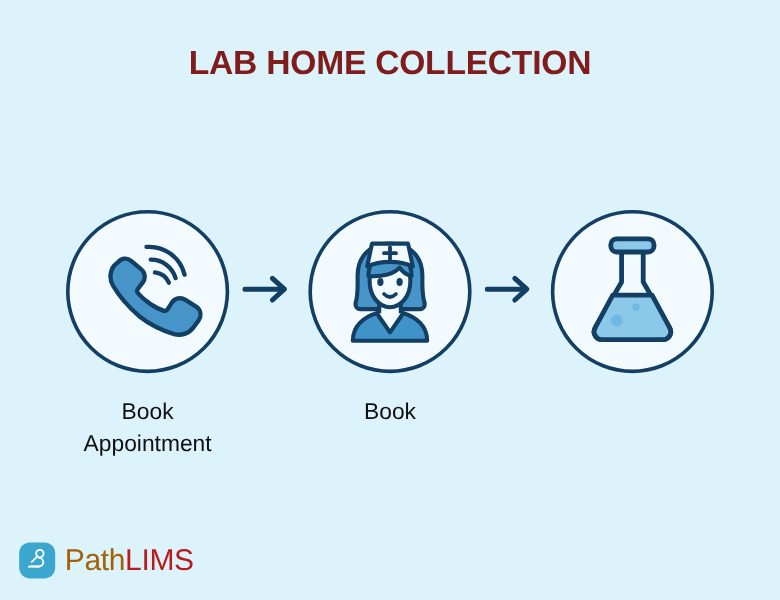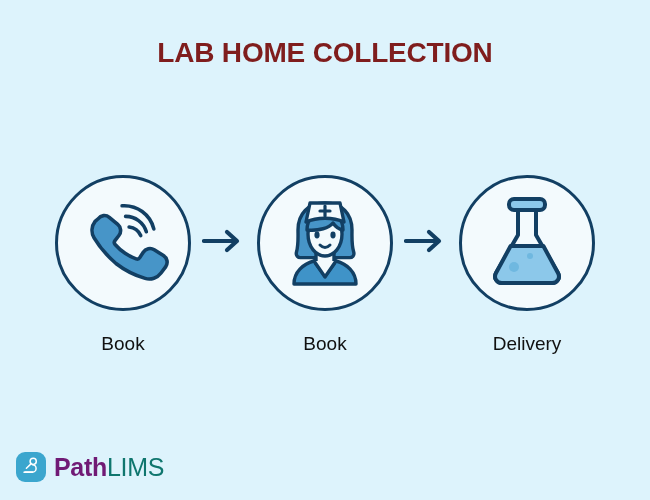--- a/index.html
+++ b/index.html
@@ -121,26 +121,26 @@
     margin-right: 8px;
   }
   #logo-text {
     font-family: "Liberation Sans", sans-serif;
     font-size: 25px;
     line-height: 25px;
     letter-spacing: -0.3px;
     white-space: nowrap;
   }
   .logo-path {
-    font-weight: bold;
-    color: #701a75;
+    font-weight: normal;
+    color: #a16207;
   }
   .logo-lims {
     font-weight: normal;
-    color: #0f766e;
+    color: #b91c1c;
   }
 </style>
 </head>
 <body>
 
 <div id="infographic">
 
   <div id="title-block">
     <span class="title-line">LAB HOME COLLECTION</span>
   </div>
@@ -263,28 +263,28 @@
           </svg>
         </span>
       </div>
     </div>
 
   </div>
 
   <div id="captions-row">
     <div class="caption">
       <span class="caption-line">Book</span>
+      <span class="caption-line">Appointment</span>
     </div>
     <div class="caption-spacer"></div>
     <div class="caption">
       <span class="caption-line">Book</span>
     </div>
     <div class="caption-spacer"></div>
     <div class="caption">
-      <span class="caption-line">Delivery</span>
     </div>
   </div>
 
   <div id="logo">
     <div id="logo-badge">
       <span>
         <svg width="20" height="20" viewBox="0 0 20 20">
           <circle cx="12.2" cy="6.3" r="3.1" fill="none" stroke="#ffffff" stroke-width="1.5"></circle>
           <path d="M10.2 8.6 L5.4 13.2" fill="none" stroke="#ffffff" stroke-width="1.5" stroke-linecap="round"></path>
           <path d="M4 17 h7.5 a3.6 3.6 0 0 0 0-7.2" fill="none" stroke="#ffffff" stroke-width="1.5" stroke-linecap="round"></path>

